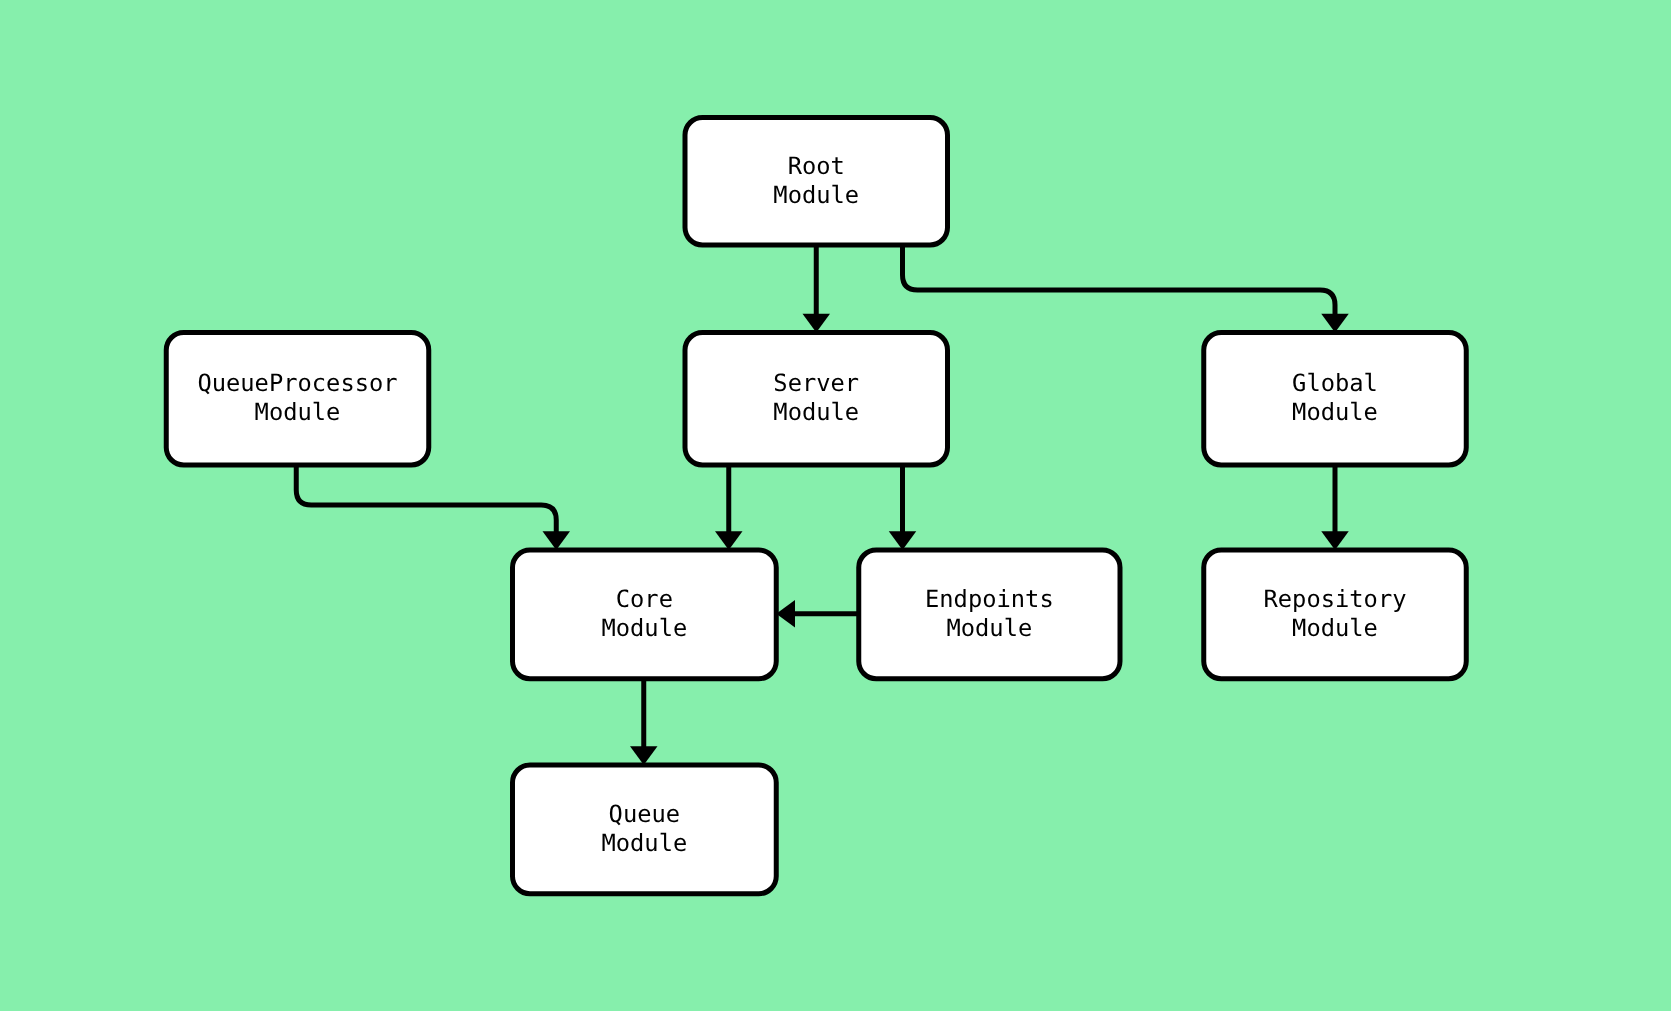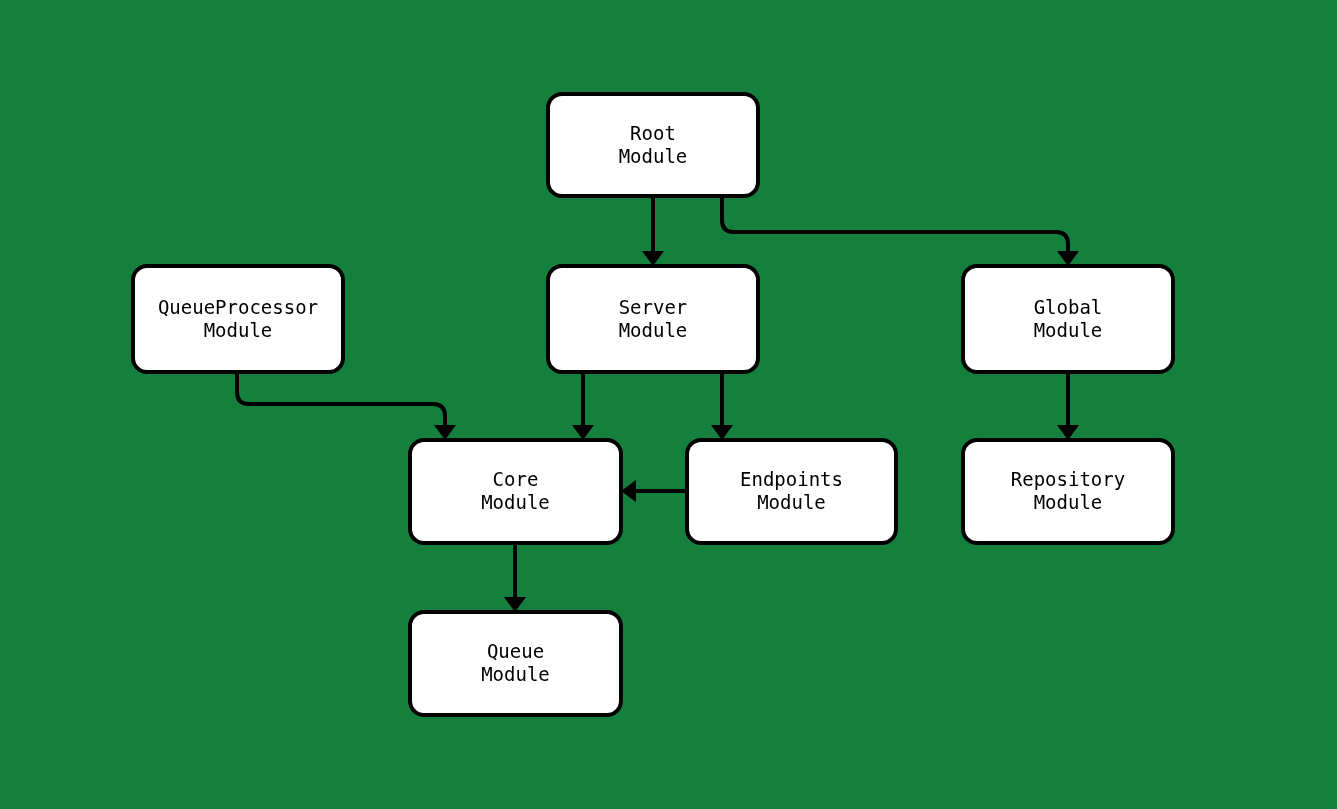--- a/index.html
+++ b/index.html
@@ -10,21 +10,21 @@
   body {
     width: 1337px;
     height: 809px;
     font-family: "DejaVu Sans Mono", monospace;
     overflow: hidden;
   }
   #diagram-root {
     position: relative;
     width: 1337px;
     height: 809px;
-    background: #15803d;
+    background: #86efac;
   }
   svg#graph {
     display: block;
     width: 1337px;
     height: 809px;
   }
   .node-box {
     fill: #ffffff;
     stroke: #000000;
     stroke-width: 4;

